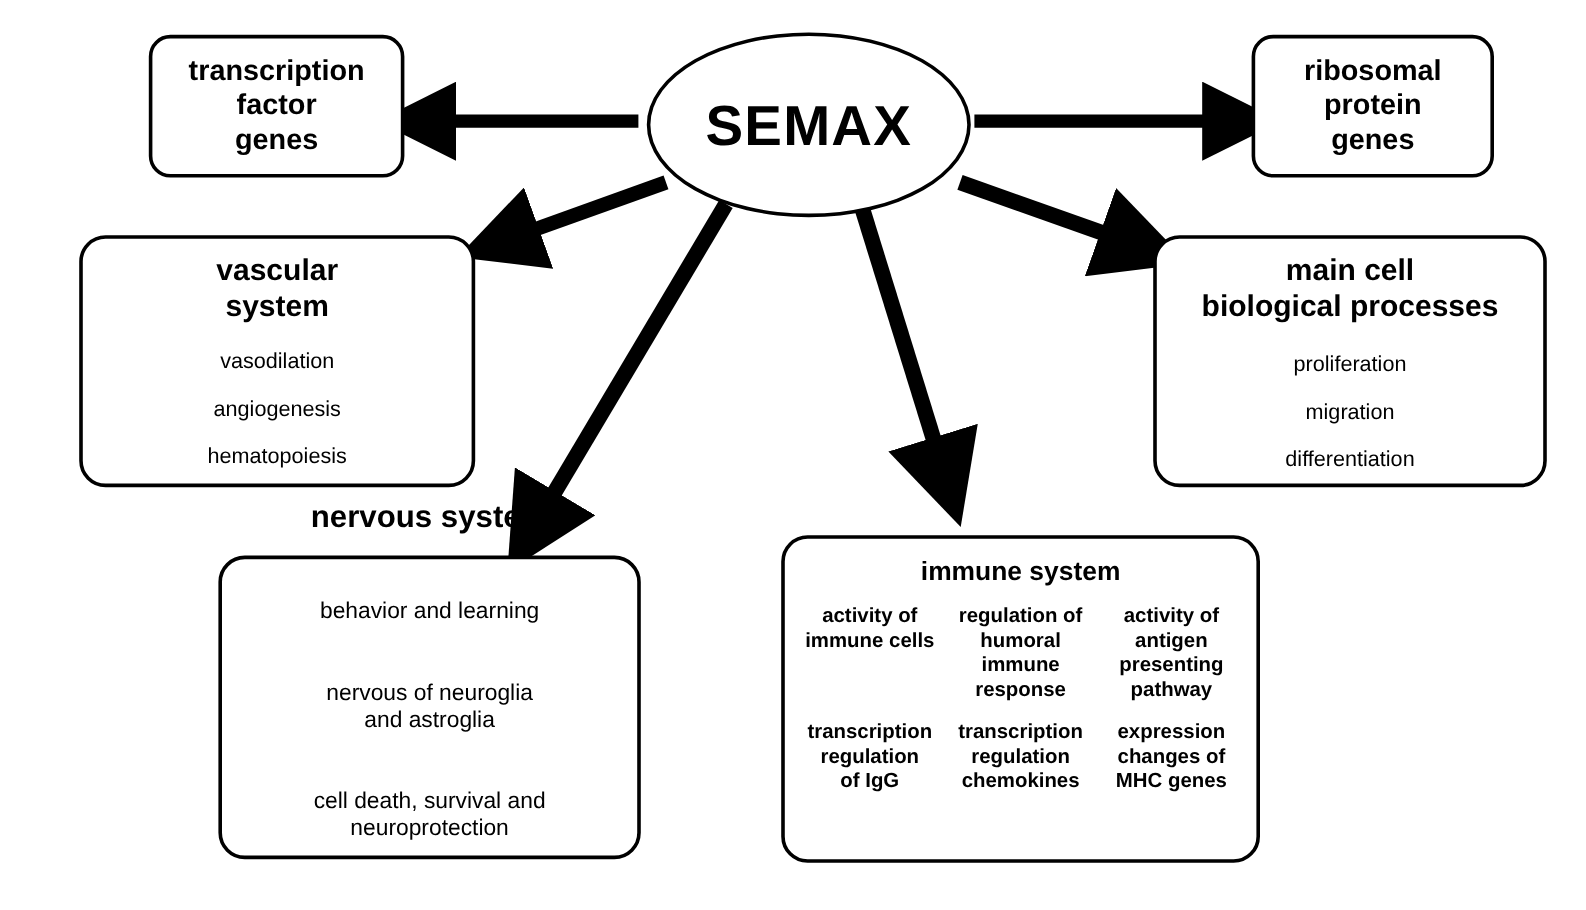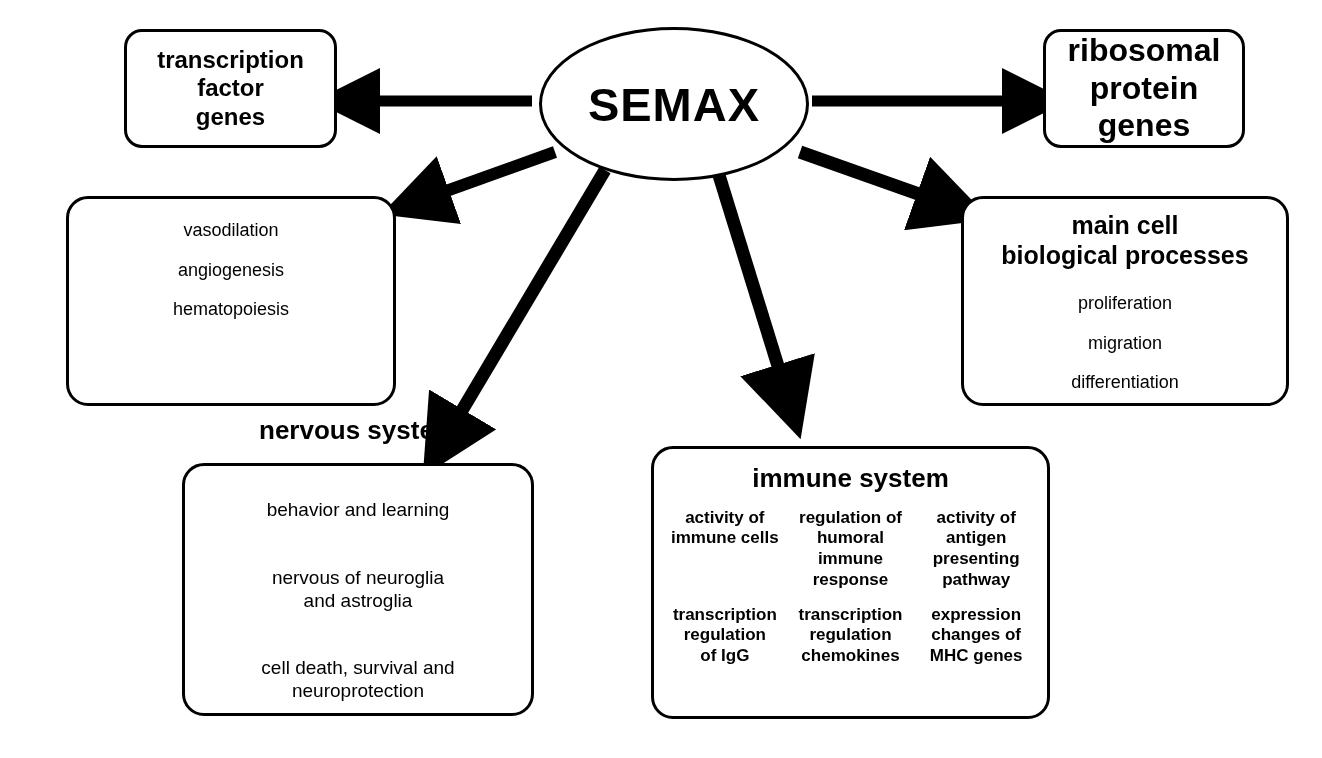--- a/index.html
+++ b/index.html
@@ -77,21 +77,21 @@
   #node-transcription .title { font-size: 24px; }
 
   
   #node-ribosomal {
     left: 1043px;
     top: 29px;
     width: 202px;
     height: 119px;
     border-radius: 18px;
   }
-  #node-ribosomal .title { font-size: 32px; }
+  #node-ribosomal .title { font-size: 24px; }
 
   
   #node-vascular {
     left: 66px;
     top: 196px;
     width: 330px;
     height: 210px;
     justify-content: flex-start;
     padding-top: 12px;
   }
@@ -125,21 +125,21 @@
 
   
   #node-immune {
     left: 651px;
     top: 446px;
     width: 399px;
     height: 273px;
     justify-content: flex-start;
     padding-top: 14px;
   }
-  #node-immune .title { font-size: 26px; margin-bottom: 14px; }
+  #node-immune .title { font-size: 22px; margin-bottom: 14px; }
   .immune-grid {
     display: grid;
     grid-template-columns: 1fr 1fr 1fr;
     width: 100%;
     row-gap: 14px;
     padding: 0 8px;
     box-sizing: border-box;
   }
   .immune-cell {
     font-size: 17px;
@@ -195,20 +195,22 @@
 genes</div>
   </div>
 
   <div class="node" id="node-ribosomal">
     <div class="title" style="white-space: pre-line;">ribosomal
 protein
 genes</div>
   </div>
 
   <div class="node" id="node-vascular">
+    <div class="title" style="white-space: pre-line;">vascular
+system</div>
     <div class="sub">vasodilation</div>
     <div class="sub">angiogenesis</div>
     <div class="sub">hematopoiesis</div>
   </div>
 
   <div class="node" id="node-maincell">
     <div class="title" style="white-space: pre-line;">main cell
 biological processes</div>
     <div class="sub">proliferation</div>
     <div class="sub">migration</div>

